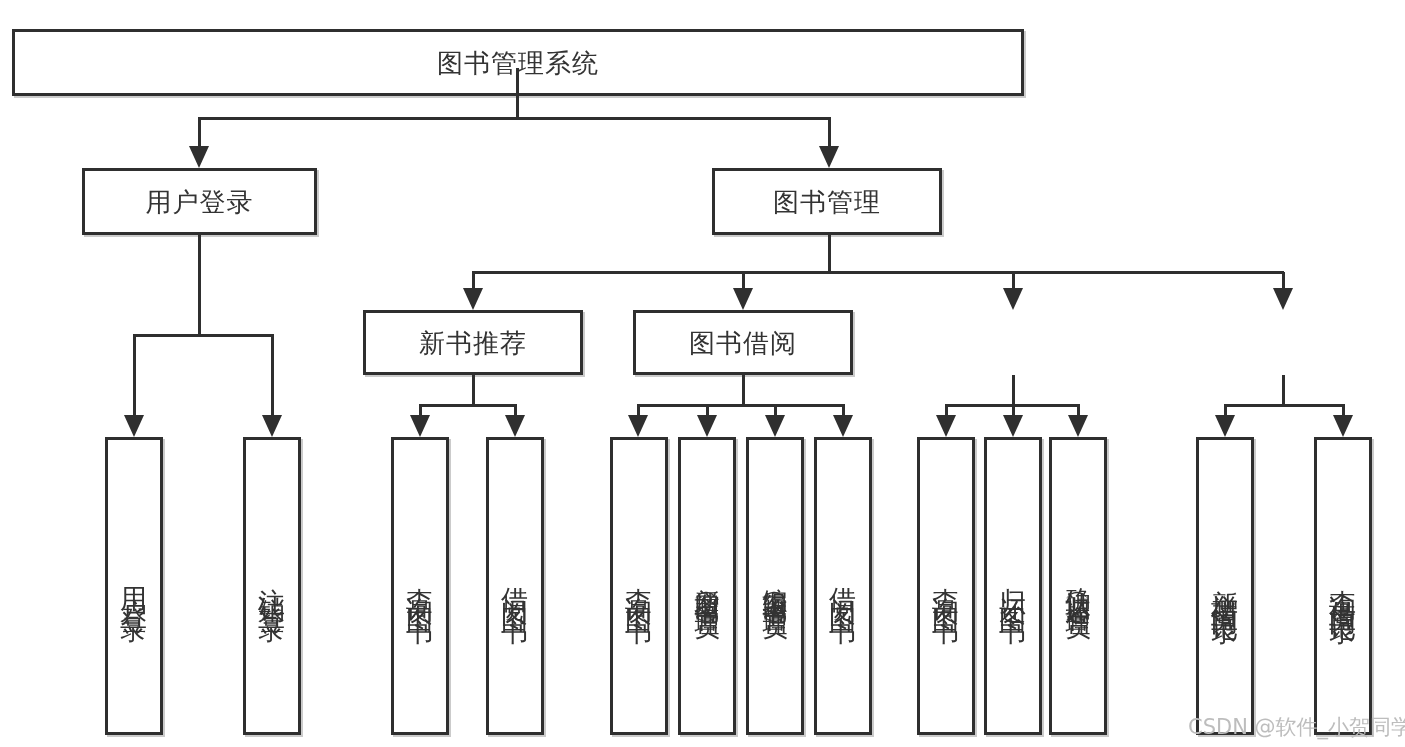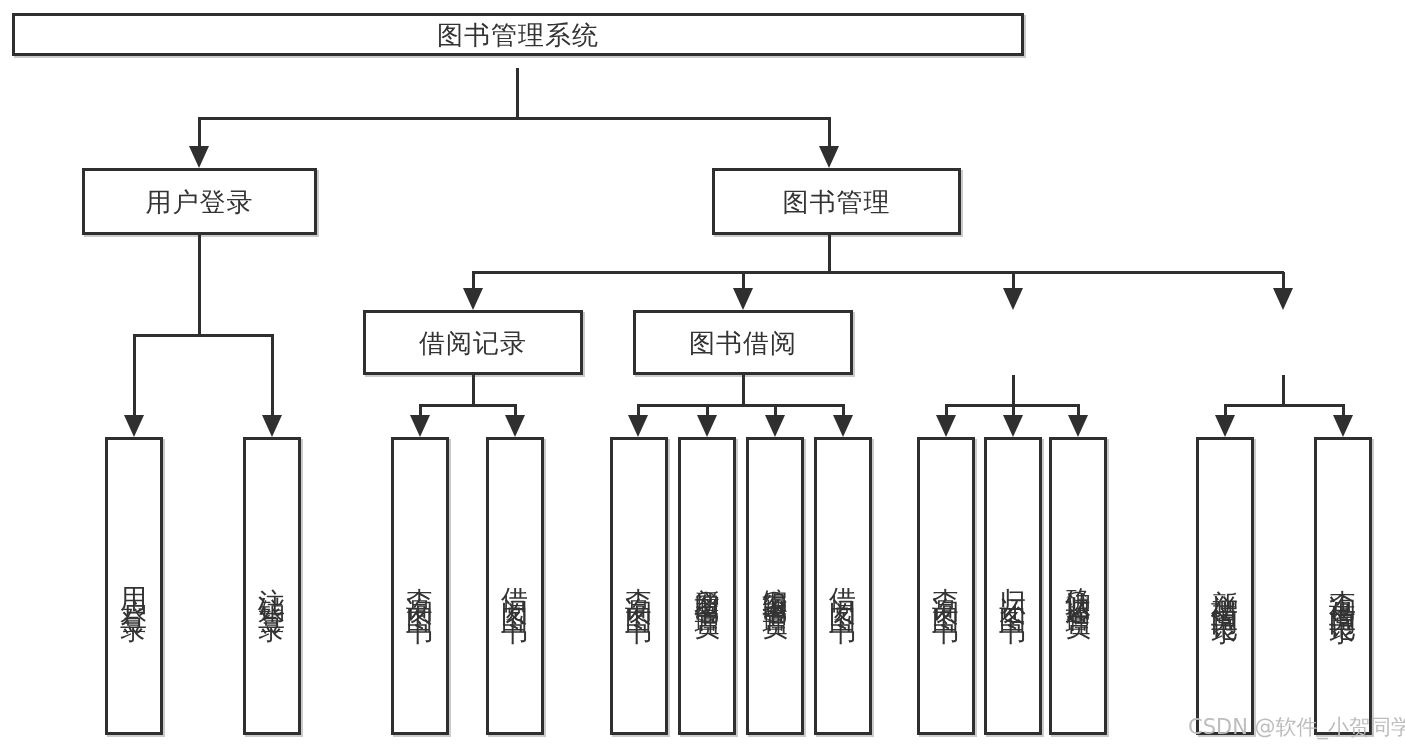--- a/index.html
+++ b/index.html
@@ -35,33 +35,33 @@
   .watermark {
     position:absolute; left:1188px; top:713px; z-index:5;
     color:var(--watermark,#bdbdbd); font-size:21px; white-space:nowrap;
   }
 </style>
 </head>
 <body>
 
 <div class="canvas">
 
-  <div class="box" style="left:12px;top:13px;width:1012px;height:43px">
+  <div class="box" style="left:12px;top:29px;width:1012px;height:67px">
     <span class="lbl">图书管理系统</span>
   </div>
 
   <div class="box" style="left:82px;top:168px;width:235px;height:67px">
     <span class="lbl">用户登录</span>
   </div>
-  <div class="box" style="left:712px;top:168px;width:249px;height:67px">
+  <div class="box" style="left:712px;top:168px;width:230px;height:67px">
     <span class="lbl">图书管理</span>
   </div>
 
   <div class="box" style="left:363px;top:310px;width:220px;height:65px">
-    <span class="lbl">借阅记录</span>
+    <span class="lbl">新书推荐</span>
   </div>
   <div class="box" style="left:633px;top:310px;width:220px;height:65px">
     <span class="lbl">图书借阅</span>
   </div>
 
   <div class="box leaf" style="left:105px;top:437px;width:58px;height:298px">
     <span class="lbl">用户登录</span>
   </div>
   <div class="box leaf" style="left:243px;top:437px;width:58px;height:298px">
     <span class="lbl">注销登录</span>

